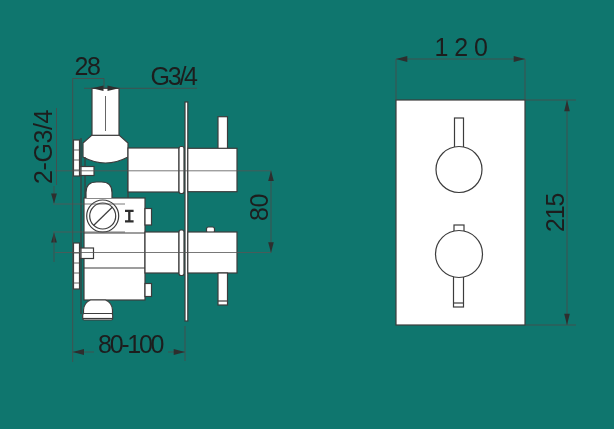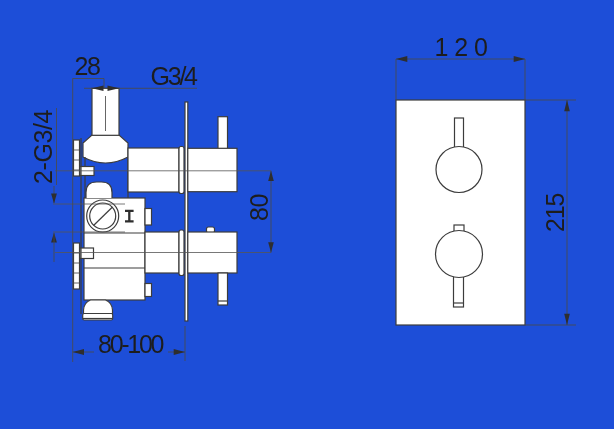--- a/index.html
+++ b/index.html
@@ -1,19 +1,19 @@
 <!DOCTYPE html>
 <html><head>
 <meta charset="utf-8">
 <style>
   html,body{margin:0;padding:0;background:#ffffff;}
   #stage{
     position:relative;
     width:614px;height:429px;
-    background:#1d4ed8;
+    background:#0f766e;
     overflow:hidden;
     font-family:"Liberation Sans", sans-serif;
   }
   svg{position:absolute;left:0;top:0;}
   .obj{stroke:#3c3c3c;stroke-width:1.2;fill:none;}
   .objf{stroke:#3c3c3c;stroke-width:1.2;fill:#ffffff;}
   .thin{stroke:#4a4a4a;stroke-width:0.85;fill:none;}
   .cline{stroke:#555555;stroke-width:0.8;fill:none;}
   .arrow{fill:#2e2e2e;stroke:none;}
   .dim-text{

